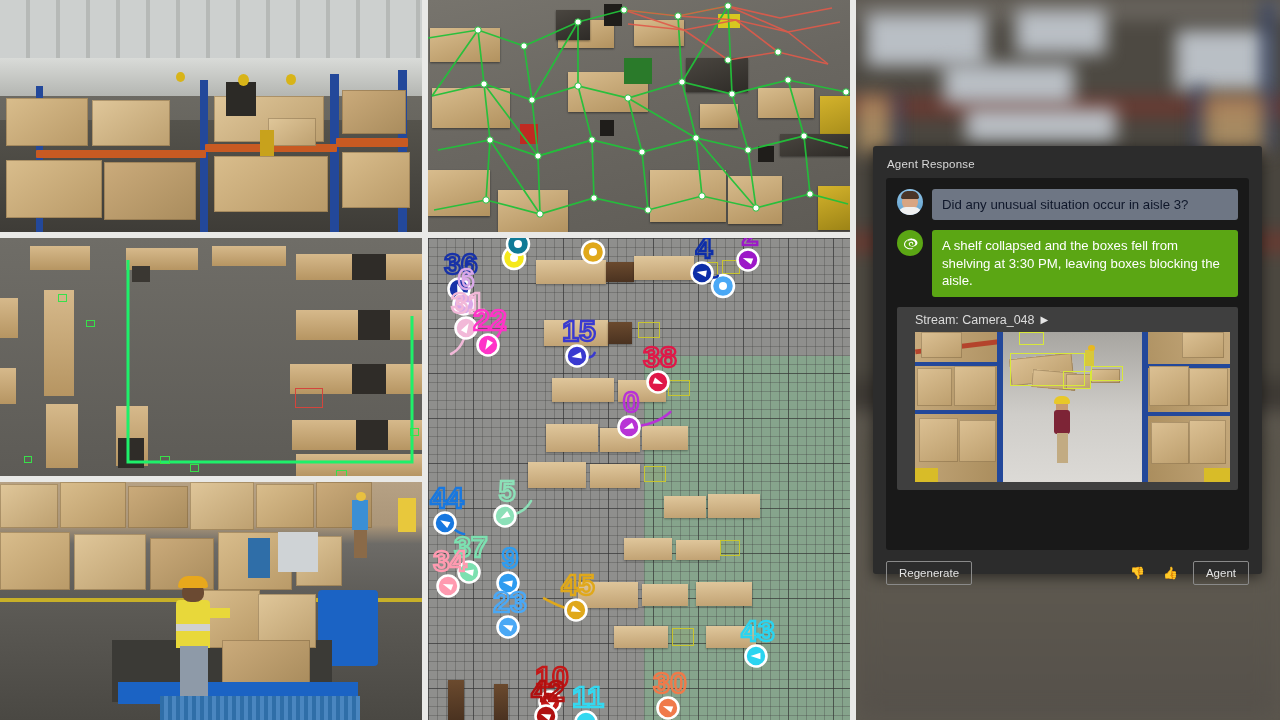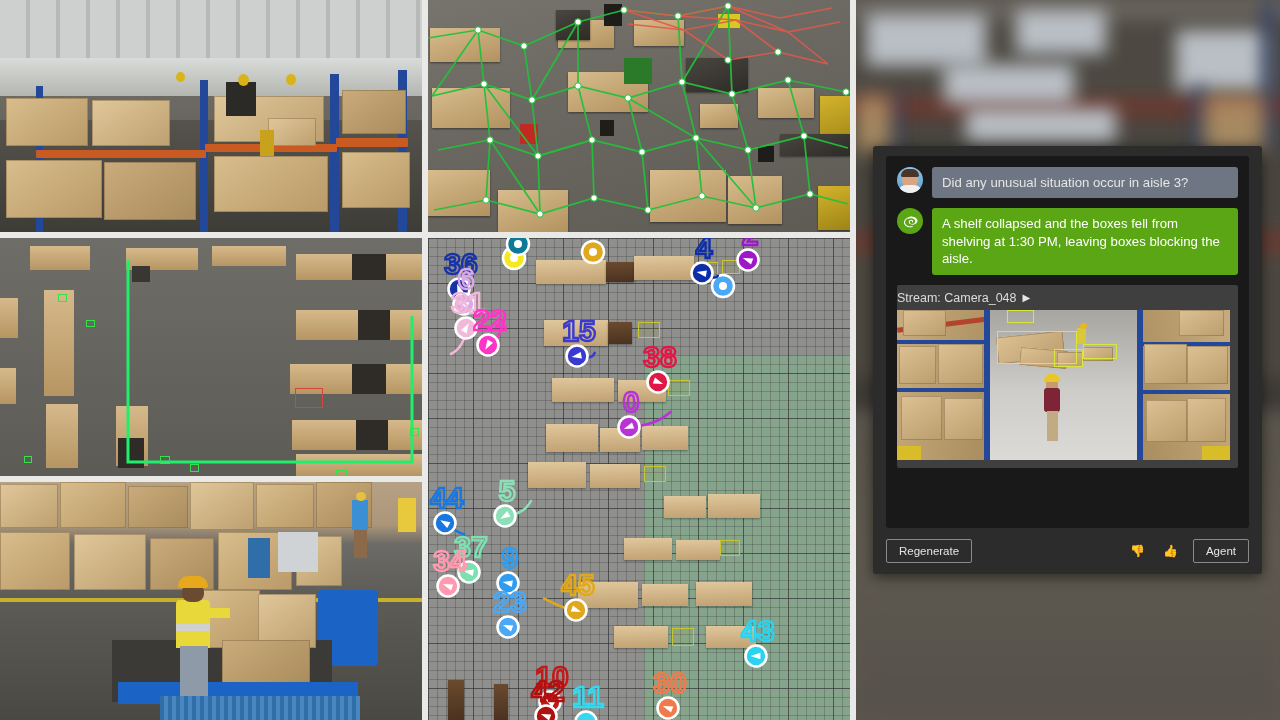--- a/index.html
+++ b/index.html
@@ -112,23 +112,23 @@
             background:linear-gradient(#8fc4e8,#5f9ecb); }
   .avatar .face { position:absolute; left:5px; top:4px; width:16px; height:17px; border-radius:50% 50% 45% 45%;
                   background:#d8a583; }
   .avatar .hair { position:absolute; left:4px; top:2px; width:18px; height:8px; border-radius:9px 9px 2px 2px;
                   background:#4a3528; }
   .avatar .shirt{ position:absolute; left:1px; bottom:0; width:24px; height:8px; border-radius:10px 10px 0 0;
                   background:#f0f0f0; }
   .nvicon { width:26px; height:26px; border-radius:50%; flex:0 0 26px; background:#5ba614;
             display:flex; align-items:center; justify-content:center; }
   .bubble { border-radius:3px; padding:7px 10px; font-size:13.2px; line-height:1.32; }
-  .bubble.user { background:#6e7684; color:#e5e5e5; flex:1; }
+  .bubble.user { background:#6e7684; color:#0f172a; flex:1; }
   .bubble.agent{ background:#5ba614; color:#fff; flex:1; }
-  .stream { background:#3f3f3f; border-radius:2px; padding:6px 8px 8px 0; }
+  .stream { background:#3f3f3f; border-radius:2px; padding:6px 8px 8px 18px; }
   .stream-hd { color:#dcdcdc; font-size:12.5px; margin-bottom:5px; display:flex; align-items:center; gap:6px; }
   .stream-hd .play { font-size:10px; color:#e6e6e6; }
   .stream-img { position:relative; width:100%; height:150px; overflow:hidden;
                 background:linear-gradient(to bottom,#8d8a84,#6e6b66); }
   .sv-floor { position:absolute; left:26%; right:26%; top:0; bottom:0;
               background:linear-gradient(to bottom,#a7a5a0 0%,#cfcdc9 55%,#dcdad6 100%); }
   .sv-rack { position:absolute; top:0; bottom:0; width:28%; }
   .sv-rack.l { left:0; background:linear-gradient(100deg,#c7ab7e,#a98c5c); }
   .sv-rack.r { right:0; background:linear-gradient(80deg,#a98c5c,#c7ab7e); }
   .sv-shelf { position:absolute; background:#23489a; }
@@ -571,39 +571,40 @@
             <path d="M234.8316905856775,468.11888921170885
        L245.26635049722128,468.4139506815937
        L243.0147656836899,474.6001291147582 Z" fill="#fff"></path>
             <text x="242" y="455" font-size="30" font-weight="700" font-family="&quot;Liberation Sans&quot;, sans-serif" text-anchor="middle" fill="none" stroke="#f07a4a" stroke-width="2.4">30</text>
           </g>
         </svg>
     </div>
   </div>
 
   <div class="chat">
+    <div class="chat-title">Agent Response</div>
 
     <div class="convo">
       <div class="msg">
         <div class="avatar">
           <div class="face"></div>
             <div class="hair"></div>
             <div class="shirt"></div>
         </div>
         <div class="bubble user">Did any unusual situation occur in aisle 3?</div>
       </div>
 
       <div class="msg">
         <div class="nvicon">
           <svg width="17" height="13" viewBox="0 0 24 18">
             <path d="M9.5 3.2c3.4-1.6 7.6-1.2 10.4 1.1 2.2 1.8 2.6 4.6 1 6.6-1.9 2.4-5.6 3.2-8.6 2.1-1.6-.6-2.8-1.9-2.8-3.4 0-2 2.1-3.4 4.1-3.1 1.4.2 2.4 1.3 2.3 2.4-.1 1-1.1 1.7-2.1 1.5.6-.3.9-.9.7-1.5-.3-.8-1.3-1.1-2.1-.8-1 .4-1.5 1.5-1.2 2.5.4 1.3 1.9 2.1 3.4 2 2.3-.1 4.2-1.7 4.2-3.8 0-2.5-2.6-4.4-5.6-4.4-2 0-3.9.7-5.2 1.9z" fill="#fff"></path>
             <path d="M4 6.5C6.2 3.4 10 1.6 14 1.8v1.3C10.5 3 7.2 4.5 5.3 7.2c-1.6 2.3-1.2 5 .9 6.7 2.3 1.9 5.7 2.4 8.8 1.6v1.3c-3.7.8-7.7 0-10.2-2.3C2.4 12.5 2.2 9 4 6.5z" fill="#fff"></path>
           </svg>
         </div>
-        <div class="bubble agent">A shelf collapsed and the boxes fell from shelving at 1:30 PM, leaving boxes blocking the aisle.</div>
+        <div class="bubble agent">A shelf collapsed and the boxes fell from shelving at 3:30 PM, leaving boxes blocking the aisle.</div>
       </div>
 
       <div class="stream">
         <div class="stream-hd">
           <span>Stream: Camera_048</span>
           <span class="play">▶</span>
         </div>
         <div class="stream-img">
           <div class="sv-floor"></div>
           <div class="sv-rack l">

